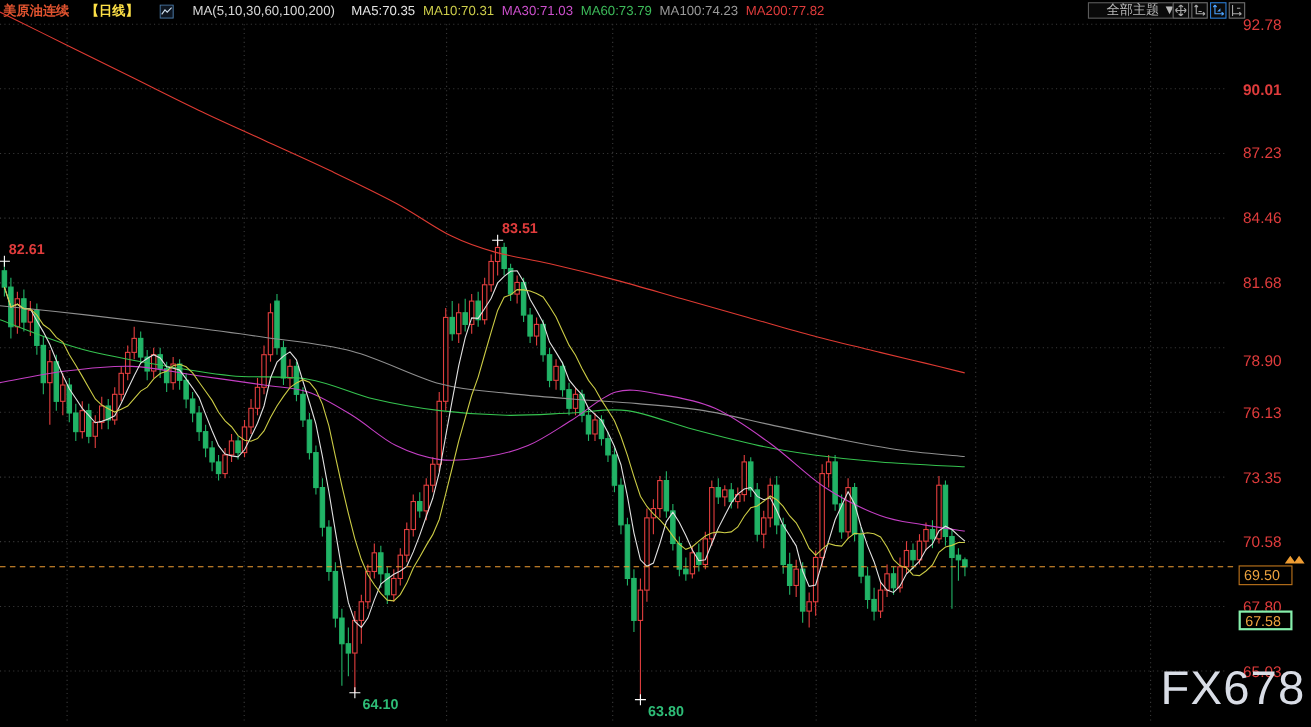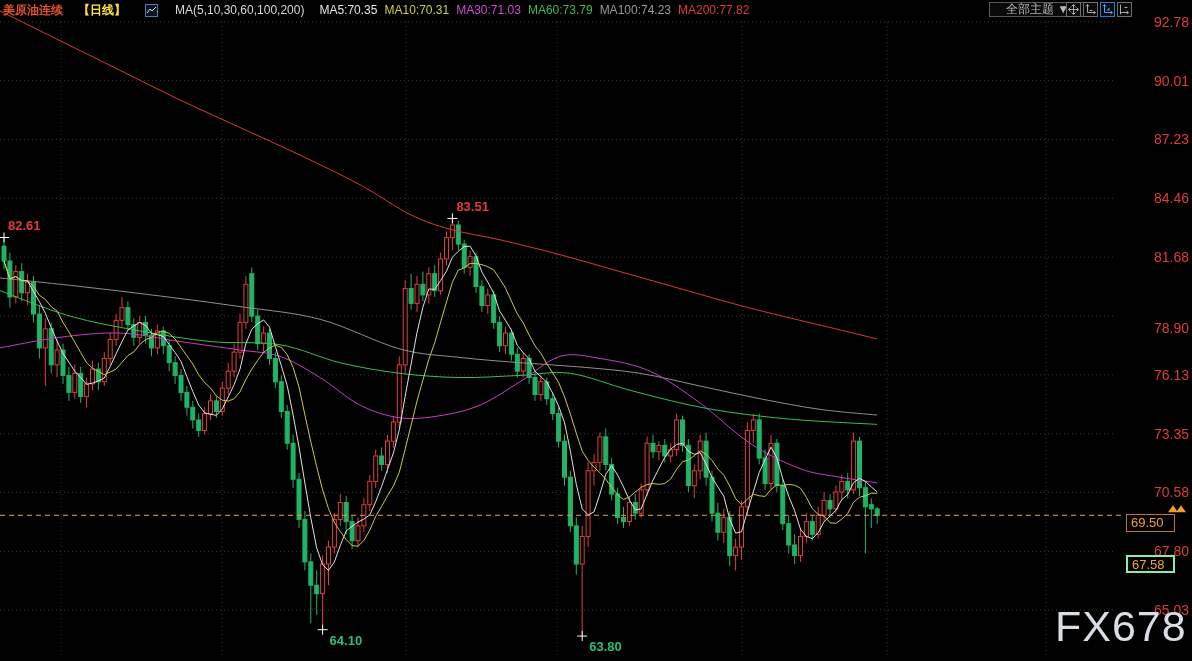--- a/index.html
+++ b/index.html
@@ -22,21 +22,21 @@
   #themes-btn { position:absolute; left:963px; top:2px; width:97px; height:15px;
                 border:1px solid #5a5a5a; color:#b9b9b9; font-size:12px;
                 line-height:13px; text-align:center; background:#0a0a0a; cursor:pointer;margin-left:26px; }
   #tool-icons { position:absolute; left:1066px; top:2px; display:flex; gap:2px; }
   .ticon { width:15px; height:15px; border:1px solid #6e6e6e; background:#0a0a0a;
            display:flex; align-items:center; justify-content:center; cursor:pointer; }
   .ticon.active { border-color:#2b7cd3; }
 
   
   .tick-label { position:absolute; left:1130px; color:#e03c3c; font-size:14px;
-                line-height:16px;margin-left:24px; }
+                line-height:16px; }
   .price-box { position:absolute; left:1126px; width:49px; height:18px;
                background:#000; font-size:13px; line-height:16px; padding-left:4px; }
   #last-price-box { border:1px solid #c0761c; color:#eda33f; }
   #prev-price-box { border:2px solid #86efac; color:#eda33f; }
 
   
   #watermark { position:absolute; left:1055px; top:602px; font-size:43px;
                color:#d9dde6; letter-spacing:1px; }
 
   svg text.marker { font-size:13px; font-weight:bold; font-family:"Liberation Sans",sans-serif; }
@@ -426,21 +426,21 @@
     </span>
     <span class="ticon">
       <svg width="11" height="11">
           <path d="M1.5 0.5v10M1.5 8.5h8M9.5 8.5l-2-1.5m2 1.5l-2 1.5M5.5 3.5h3" stroke="#a8a8a8" fill="none"></path>
         </svg>
     </span>
   </div>
 
   <div id="axis-layer">
       <div class="tick-label" style="top: 14px;">92.78</div>
-      <div class="tick-label" style="top: 72.6941px;">90.01</div>
+      <div class="tick-label" style="top: 72.6941px; font-weight: bold;">90.01</div>
       <div class="tick-label" style="top: 131px;">87.23</div>
       <div class="tick-label" style="top: 190.294px;">84.46</div>
       <div class="tick-label" style="top: 249.2px;">81.68</div>
       <div class="tick-label" style="top: 320px;">78.90</div>
       <div class="tick-label" style="top: 366.8px;">76.13</div>
       <div class="tick-label" style="top: 425.706px;">73.35</div>
       <div class="tick-label" style="top: 484.4px;">70.58</div>
       <div class="tick-label" style="top: 543.306px;">67.80</div>
       <div class="tick-label" style="top: 602px;">65.03</div>
       <div class="price-box" id="last-price-box" style="top: 514.285px;">69.50</div>

